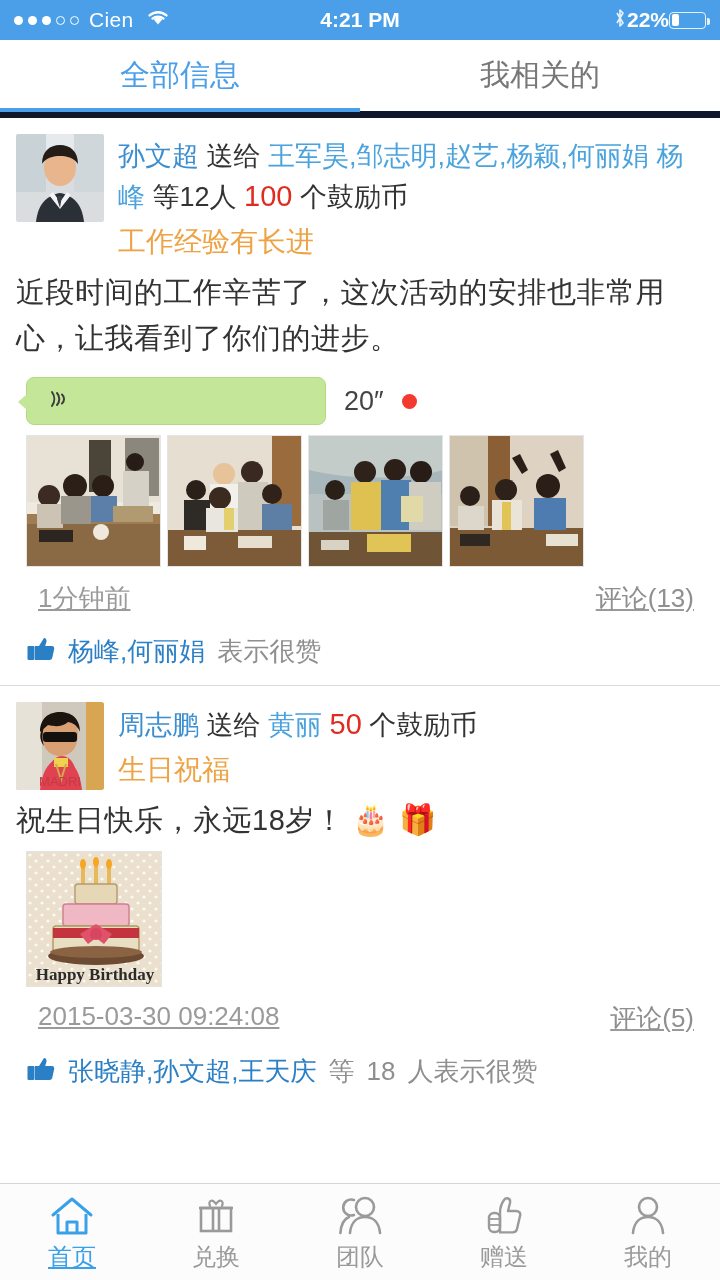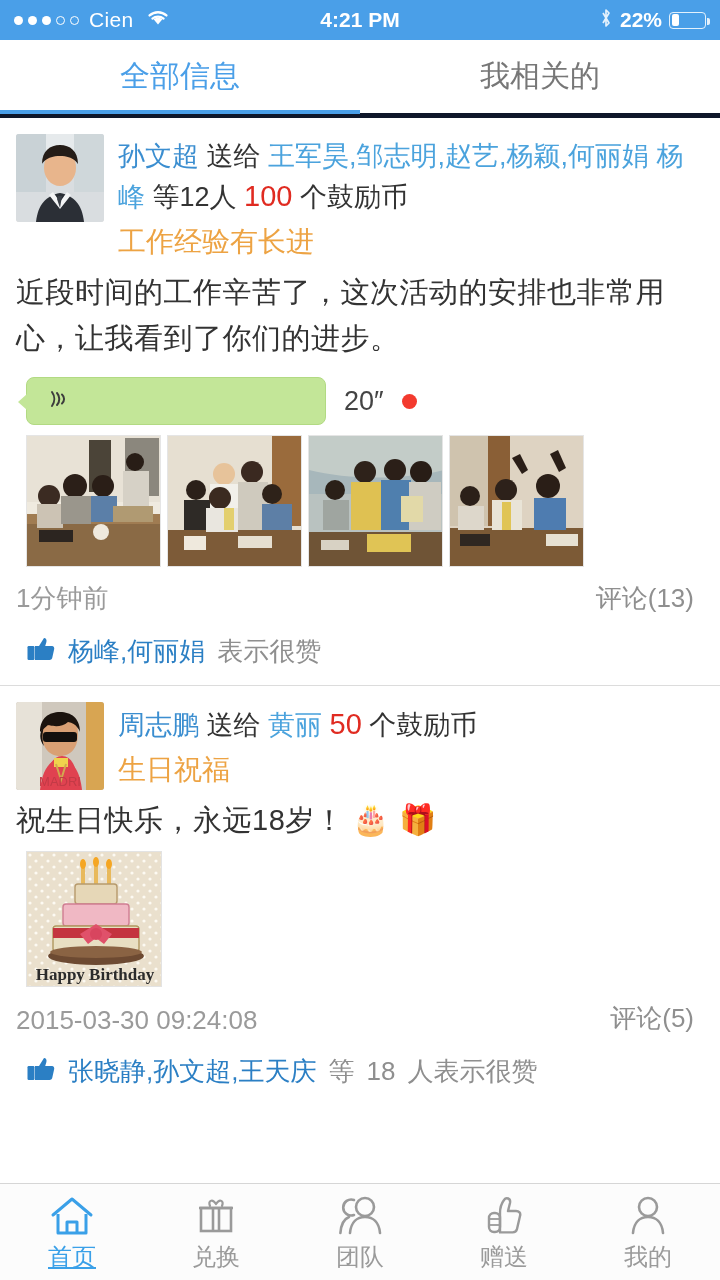--- a/index.html
+++ b/index.html
@@ -21,41 +21,41 @@
   .dots { display:flex; align-items:center; gap:5px; }
   .dot { width:9px; height:9px; border-radius:50%; background:#fff; }
   .dot.hollow { background:transparent; border:1.5px solid #fff; width:9px; height:9px; }
   .carrier { font-size:21px; letter-spacing:.3px; margin-left:4px; }
   .wifi { margin-left:6px; display:inline-block; }
   .sb-center {
     position:absolute; left:0; right:0; text-align:center;
     font-size:21px; font-weight:bold; pointer-events:none;
   }
   .sb-right {
-    margin-left:auto; display:flex; align-items:center; gap:7px; font-size:21px; font-weight:bold;
+    margin-left:auto; display:flex; align-items:center; font-size:21px; font-weight:bold;
   }
   .batt {
     width:37px; height:17px; border:1.6px solid rgba(255,255,255,.85);
     border-radius:4px; position:relative; display:inline-block;
   }
   .batt::after{
     content:""; position:absolute; right:-5px; top:5px; width:3px; height:7px;
     background:rgba(255,255,255,.85); border-radius:0 2px 2px 0;
   }
   .batt-fill{ position:absolute; left:1.5px; top:1.5px; bottom:1.5px; width:22%; background:#fff; border-radius:2px; }
 
   
   .navbar {
     height: 84px; background:#4a9fe8; color:#fff;
     display:flex; align-items:center; padding:0 30px;
   }
   .navbar .title { font-size:36px; letter-spacing:2px; }
 
   
-  .tabs { height:78px; display:flex; background:#fff; position:relative; border-bottom:5px solid #0f172a; }
+  .tabs { height:78px; display:flex; background:#fff; position:relative; border-bottom:7px solid #0f172a; }
   .tab { flex:1; display:flex; align-items:center; justify-content:center;
          font-size:30px; color:#777; position:relative; }
   .tab.active { color:#4a9fe8; }
   .tab.active::after{
     content:""; position:absolute; left:0; right:0; bottom:-1px; height:4px; background:#4a9fe8;
   }
 
   
   .feed { background:#fff; }
   .post { padding: 16px 16px 14px 16px; position:relative; }
@@ -93,22 +93,22 @@
   .unread-dot { width:15px; height:15px; border-radius:50%; background:#f33a2e; display:inline-block; }
 
   
   .photos { display:flex; gap:6px; margin:8px 0 6px 10px; }
   .photo { width:135px; height:132px; overflow:hidden; background:#cdbba6; border:1px solid #e5e5e5; }
   .photo svg { display:block; width:135px; height:132px; }
 
   .single-photo { margin:8px 0 6px 10px; width:136px; height:136px; border:1px solid #e3e3e3; overflow:hidden; }
   .single-photo svg { display:block; width:136px; height:136px; }
 
-  .meta { display:flex; align-items:flex-end; justify-content:space-between;
-          margin:14px 10px 0 0; font-size:26px; color:#9a9a9a; }
+  .meta { display:flex; align-items:flex-start; justify-content:space-between;
+          margin:14px 10px 0 22px; font-size:26px; color:#9a9a9a;text-decoration:underline; }
   .comment-link { color:#8f8f8f; }
 
   .likes { display:flex; align-items:center; gap:12px; margin:18px 10px 2px 10px; font-size:26px; }
   .thumb { color:#2b7fc4; font-size:28px; line-height:1; }
   .like-names { color:#2b7fc4; }
   .like-suffix { color:#8f8f8f; }
   .like-count { color:#8f8f8f; }
 
   
   .tabbar {

